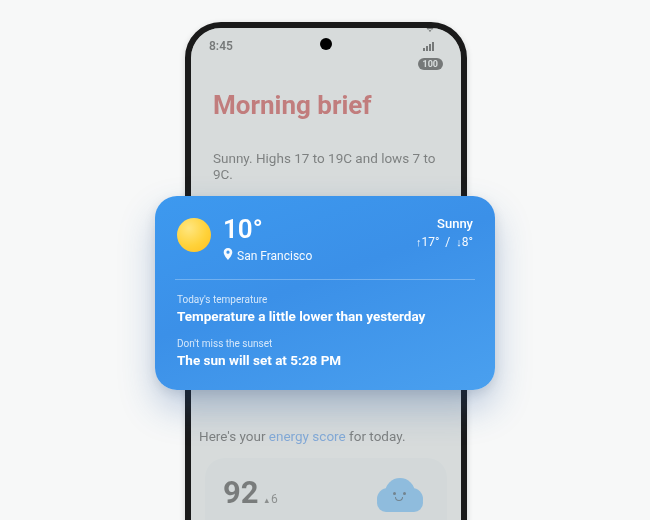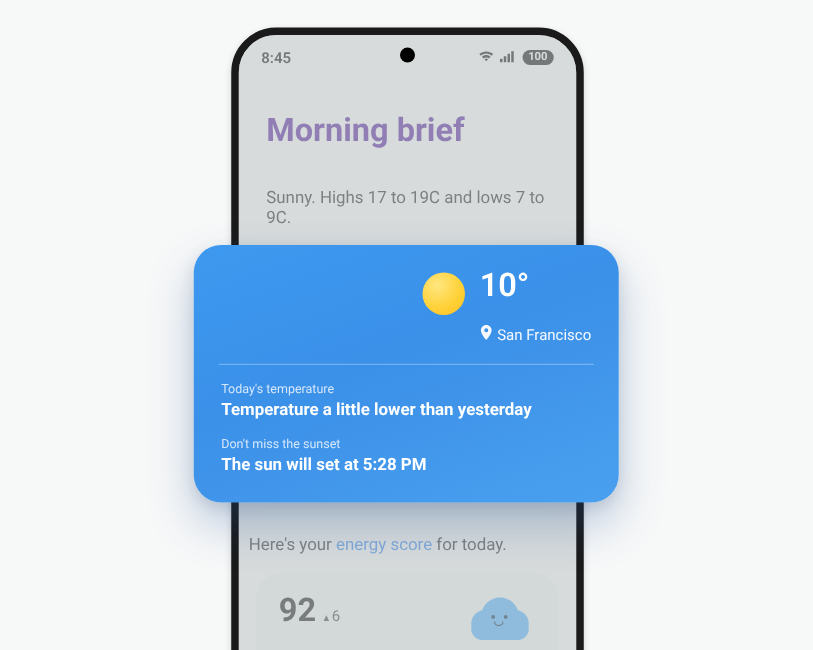--- a/index.html
+++ b/index.html
@@ -35,42 +35,42 @@
     display: flex;
     align-items: center;
     justify-content: space-between;
     padding: 6px 18px 0;
     font-size: 12px;
     font-weight: 600;
     color: #111;
     z-index:1;
     gap:36px;
   }
-  .status-right { display:flex; align-items:center; gap:4px; }
+  .status-right { display:flex; align-items:center; gap:4px;flex-direction:column; }
   .wifi, .signal { display:inline-block; }
   .battery-pill {
     background:#111; color:#e9ecec;
     font-size:9px; font-weight:700;
     padding:1px 5px; border-radius:8px;
   }
   .camera {
     position:absolute;
     left:50%; top:10px;
     width:12px; height:12px;
     background:#000; border-radius:50%;
     transform:translateX(-50%);
     z-index:4;
   }
   .page {
     position:relative;
     z-index:1;
     padding: 32px 22px 0;
     color:#222;
   }
-  .title { font-size:26px; font-weight:700; color:#4c1d95; }
+  .title { font-size:26px; font-weight:700; color:#b91c1c; }
   .subtitle { font-size:14px; margin-top:8px; color:#333; }
   .forecast { font-size:13.5px; margin-top:30px; color:#222; }
   .energy-line {
     position:absolute;
     top: 400px;
     left:8px; right:22px;
     font-size:13.5px; color:#222;
   }
   .energy-link { color:#2f7de1; }
   .energy-card {
@@ -79,21 +79,21 @@
     left:14px; right:14px;
     height:90px;
     background:#dfe5e6;
     border-radius:20px;
     padding:16px 18px;
     display:flex;
     align-items:flex-start;
     justify-content:space-between;
   }
   .energy-left { display:flex; align-items:baseline; gap:6px; }
-  .energy-score { font-size:26px; font-weight:700; color:#1a1a1a; }
+  .energy-score { font-size:31px; font-weight:700; color:#1a1a1a; }
   .energy-delta { font-size:12px; color:#444; }
   .energy-delta::before { content:"▴"; font-size:9px; margin-right:2px; color:#444;}
   .cloud-face {
     width:46px; height:34px;
     position:relative;
     margin-top:4px;
     margin-right:6px;
   }
   .cloud-face .c1,.cloud-face .c2,.cloud-face .c3,.cloud-face .c4{
     position:absolute; background:#4aa6ef; border-radius:50%;
@@ -111,30 +111,30 @@
     position:absolute;
     left:155px; top:196px;
     width:340px;
     border-radius:22px;
     background: linear-gradient(160deg,#3d99ef 0%, #3b90e8 45%, #4aa0ef 100%);
     color:#fff;
     padding:20px 22px 22px;
     box-shadow: 0 18px 36px rgba(40,90,160,0.28), 0 4px 12px rgba(0,0,0,0.10);
     z-index:10;
   }
-  .wc-top { display:flex; justify-content:flex-end; }
+  .wc-top { display:flex; justify-content:space-between; }
   .wc-left { display:flex; gap:12px; align-items:flex-start; }
   .sun {
     width:34px;height:34px;border-radius:50%;
     background: radial-gradient(circle at 35% 30%, #ffe680 0%, #ffd23a 55%, #ffbe1f 100%);
     margin-top:2px;
     flex:none;
   }
   .temp { font-size:26px; font-weight:650; line-height:1;}
-  .loc-row { display:flex; align-items:center; gap:4px; margin-top:18px; font-size:12px; color:rgba(255,255,255,0.95);}
+  .loc-row { display:flex; align-items:center; gap:4px; margin-top:6px; font-size:12px; color:rgba(255,255,255,0.95);}
   .pin { display:inline-block; }
   .wc-right { text-align:right; font-size:13px; }
   .cond { font-weight:500; }
   .range { font-size:12px; margin-top:4px; opacity:0.95;}
   .range .arr { font-size:11px; }
   .wc-divider {
     height:1px; background:rgba(255,255,255,0.28);
     margin:16px -2px 14px;
   }
   .wc-section-label { font-size:10px; color:rgba(255,255,255,0.78); }
@@ -204,20 +204,28 @@
         <div class="loc-row">
           <span class="pin">
             <svg width="10" height="12" viewBox="0 0 10 12">
                 <path d="M5 0C2.5 0 0.7 2 0.7 4.2 0.7 7.4 5 12 5 12s4.3-4.6 4.3-7.8C9.3 2 7.5 0 5 0zm0 5.8A1.6 1.6 0 1 1 5 2.6a1.6 1.6 0 0 1 0 3.2z" fill="rgba(255,255,255,0.95)"></path>
               </svg>
           </span>
           <span>San Francisco</span>
         </div>
       </div>
     </div>
+    <div class="wc-right">
+      <div class="cond">Sunny</div>
+      <div class="range">
+        <span class="arr">↑</span><span>17°</span>
+        &nbsp;/&nbsp;
+        <span class="arr">↓</span><span>8°</span>
+      </div>
+    </div>
   </div>
 
   <div class="wc-divider"></div>
 
   <div class="wc-section-label">Today's temperature</div>
   <div class="wc-section-text">Temperature a little lower than yesterday</div>
 
   <div class="wc-gap"></div>
 
   <div class="wc-section-label">Don't miss the sunset</div>

